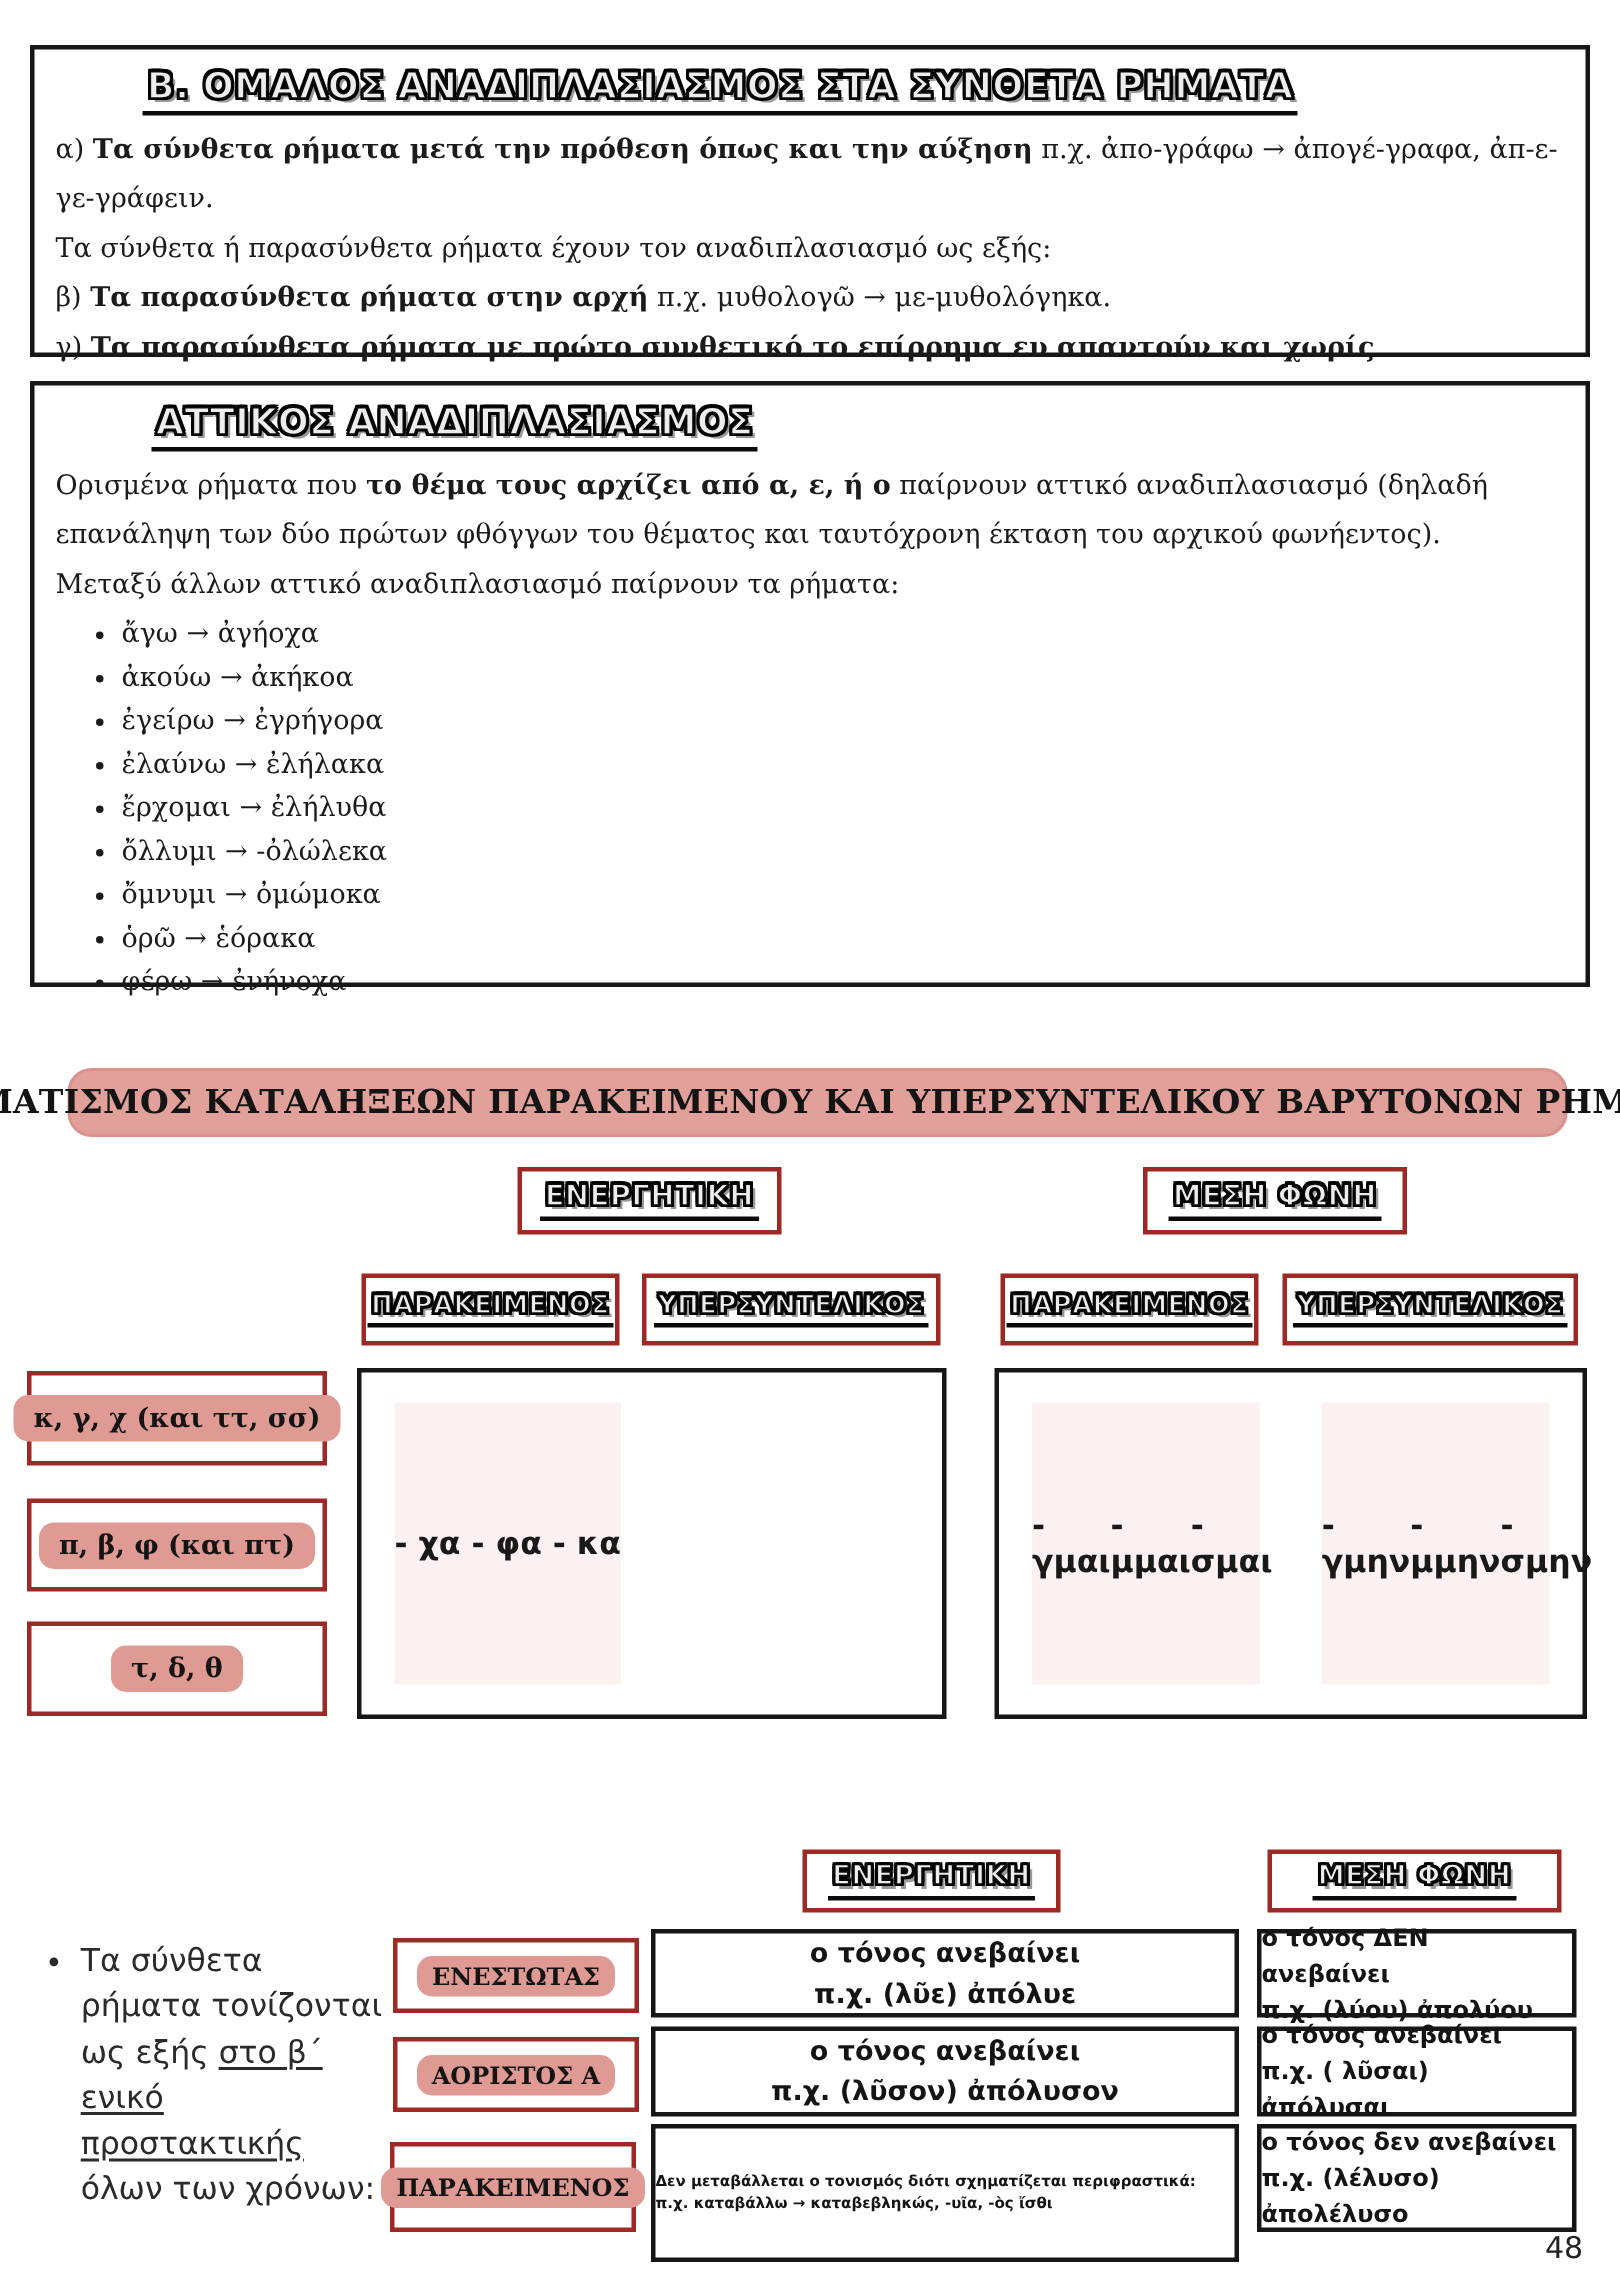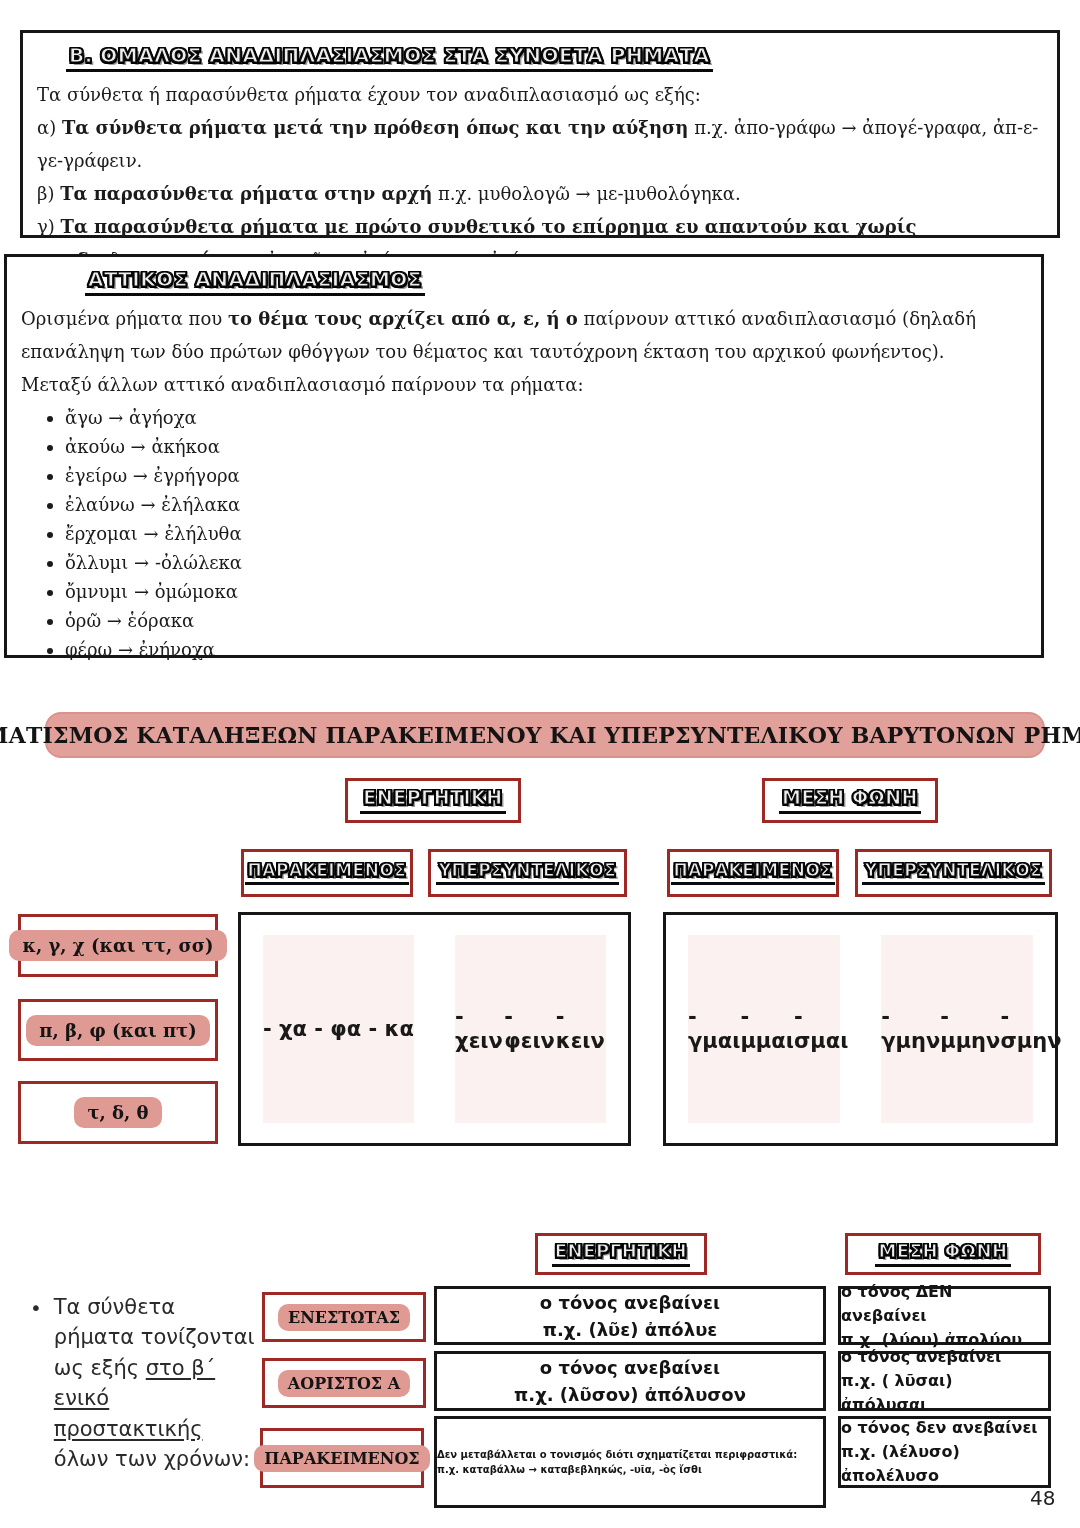--- a/index.html
+++ b/index.html
@@ -12,21 +12,21 @@
   
   .outlined {
     font-family:"DejaVu Sans", sans-serif; font-weight:800; color:#ededed;
     -webkit-text-stroke:1.1px #0a0a0a;
     text-shadow:-1.5px -1.5px 0 #000, 1.5px -1.5px 0 #000, -1.5px 1.5px 0 #000,
                  1.5px 1.5px 0 #000, 0 -1.5px 0 #000, 0 1.5px 0 #000,
                 -1.5px 0 0 #000, 1.5px 0 0 #000, 3px 3px 0 #9a9a9a;
     letter-spacing:0.5px; white-space:nowrap;
   }
   .outlined-u { display:inline-block; border-bottom:3px solid #0a0a0a; padding:0 3px 2px 3px; line-height:1.15; }
-  .boxtitle { position:relative; margin:10px 0 6px 43px; font-size:20px; }
+  .boxtitle { position:relative; margin:10px 0 6px 72px; font-size:24px; }
   .bodytext { padding:0 14px; font-size:18px; line-height:33px; }
   .bodytext p { margin:0; }
   .b { font-weight:bold; }
   ul.verbs { margin:2px 0 0 0; padding-left:44px; list-style:disc; }
   ul.verbs li { font-size:18px; line-height:29px; }
   
   .banner {
     position:absolute; background:#e2a09a; border:2px solid #d9928c; border-radius:16px;
     display:flex; align-items:center; justify-content:center; box-sizing:border-box;
     font-weight:bold; color:#141414;
@@ -69,28 +69,28 @@
 </head>
 <body>
 
 <div class="page">
 
   <div class="rulebox" style="left:20px; top:30px; width:1040px; height:208px;">
     <div class="boxtitle">
       <span class="outlined outlined-u">Β. ΟΜΑΛΟΣ ΑΝΑΔΙΠΛΑΣΙΑΣΜΟΣ ΣΤΑ ΣΥΝΘΕΤΑ ΡΗΜΑΤΑ</span>
     </div>
     <div class="bodytext">
+      <p><span>α) </span><span class="b">Τα σύνθετα ρήματα μετά την πρόθεση όπως και την αύξηση</span><span> π.χ. ἀπο-γράφω → ἀπογέ-γραφα, ἀπ-ε-γε-γράφειν.</span></p>
       <p>Τα σύνθετα ή παρασύνθετα ρήματα έχουν τον αναδιπλασιασμό ως εξής:</p>
-      <p><span>α) </span><span class="b">Τα σύνθετα ρήματα μετά την πρόθεση όπως και την αύξηση</span><span> π.χ. ἀπο-γράφω → ἀπογέ-γραφα, ἀπ-ε-γε-γράφειν.</span></p>
       <p><span>β) </span><span class="b">Τα παρασύνθετα ρήματα στην αρχή</span><span> π.χ. μυθολογῶ → με-μυθολόγηκα.</span></p>
       <p><span>γ) </span><span class="b">Τα παρασύνθετα ρήματα με πρώτο συνθετικό το επίρρημα ευ απαντούν και χωρίς αναδιπλασιασμό</span><span> π.χ. εὐτυχῶ → εὐτήχηκα και ηὐτύχηκα</span></p>
     </div>
   </div>
 
-  <div class="rulebox" style="left:4px; top:254px; width:1040px; height:404px;">
+  <div class="rulebox" style="left:20px; top:254px; width:1040px; height:404px;">
     <div class="boxtitle" style="margin-left:78px;">
       <span class="outlined outlined-u">ΑΤΤΙΚΟΣ ΑΝΑΔΙΠΛΑΣΙΑΣΜΟΣ</span>
     </div>
     <div class="bodytext">
       <p><span>Ορισμένα ρήματα που </span><span class="b">το θέμα τους αρχίζει από α, ε, ή ο</span><span> παίρνουν αττικό αναδιπλασιασμό (δηλαδή επανάληψη των δύο πρώτων φθόγγων του θέματος και ταυτόχρονη έκταση του αρχικού φωνήεντος).</span></p>
       <p>Μεταξύ άλλων αττικό αναδιπλασιασμό παίρνουν τα ρήματα:</p>
       <ul class="verbs">
         <li>ἄγω → ἀγήοχα</li>
         <li>ἀκούω → ἀκήκοα</li>
         <li>ἐγείρω → ἐγρήγορα</li>
@@ -135,25 +135,20 @@
   <div class="redbox" style="left:18px; top:1081px; width:200px; height:63px;">
     <span class="chip">τ, δ, θ</span>
   </div>
 
   <div class="endtable" style="left:238px; top:912px; width:393px; height:234px;">
     <div class="endcol">
       <span class="ending">- χα</span>
       <span class="ending">- φα</span>
       <span class="ending">- κα</span>
     </div>
-    <div class="endcol">
-      <span class="ending">- χειν</span>
-      <span class="ending">- φειν</span>
-      <span class="ending">- κειν</span>
-    </div>
   </div>
 
   <div class="endtable" style="left:663px; top:912px; width:395px; height:234px;">
     <div class="endcol">
       <span class="ending">- γμαι</span>
       <span class="ending">- μμαι</span>
       <span class="ending">- σμαι</span>
     </div>
     <div class="endcol">
       <span class="ending">- γμην</span>

